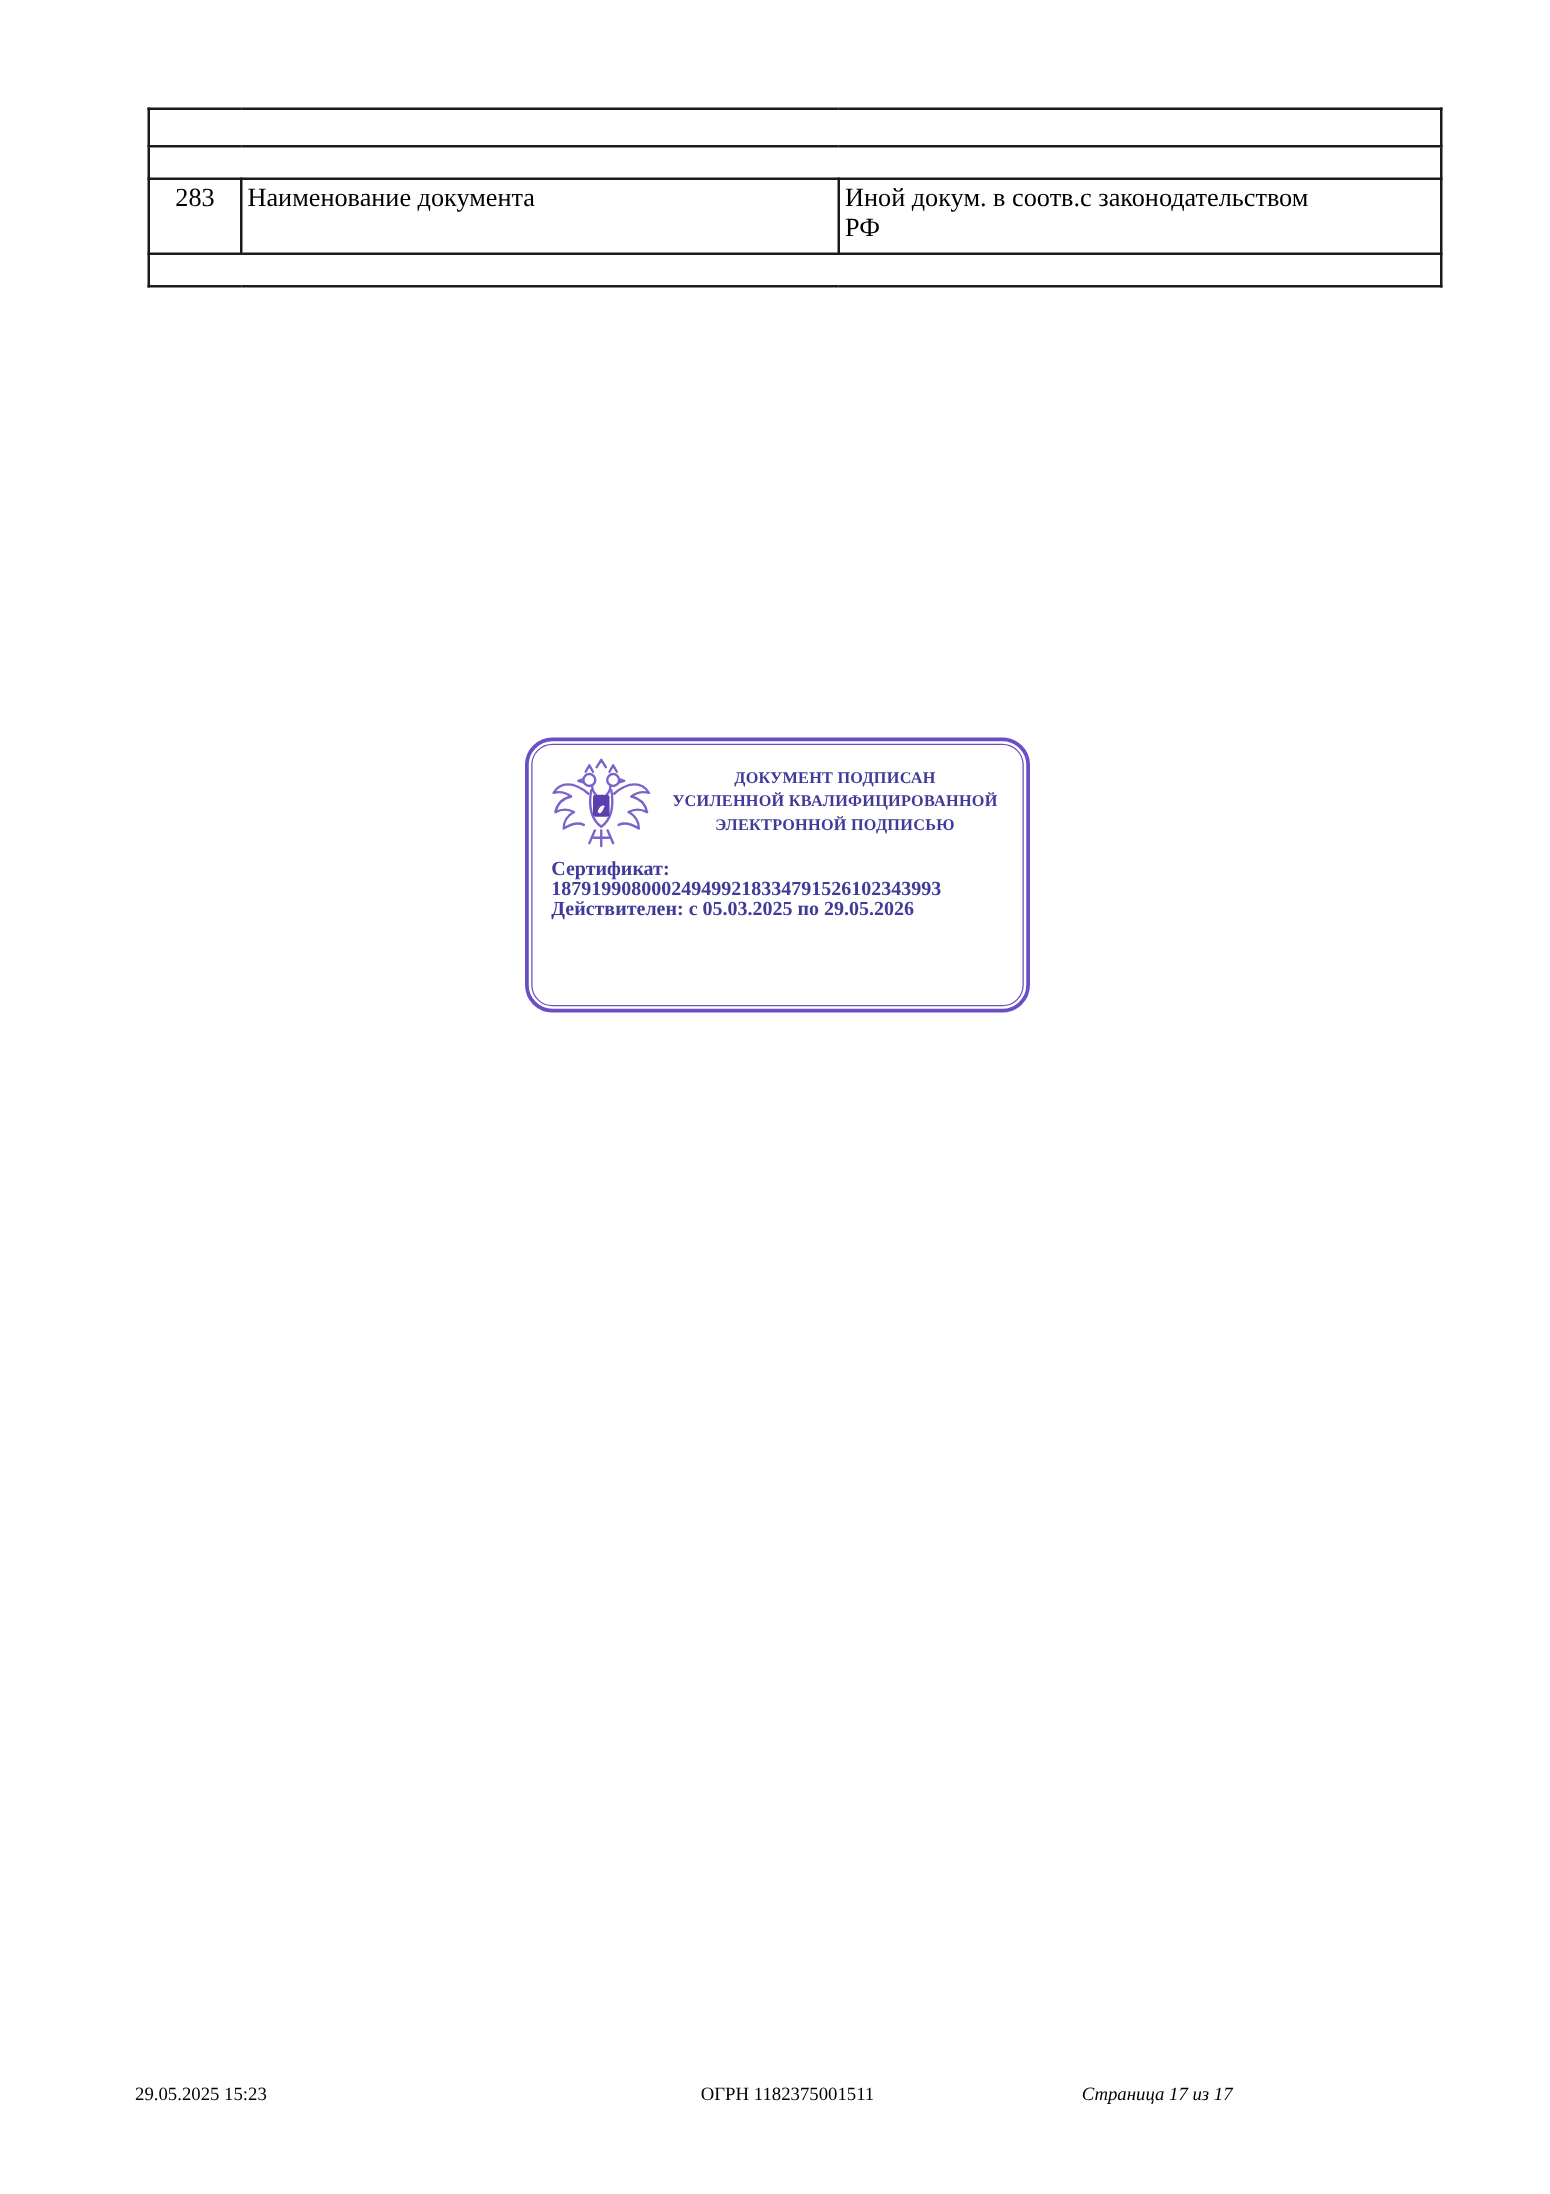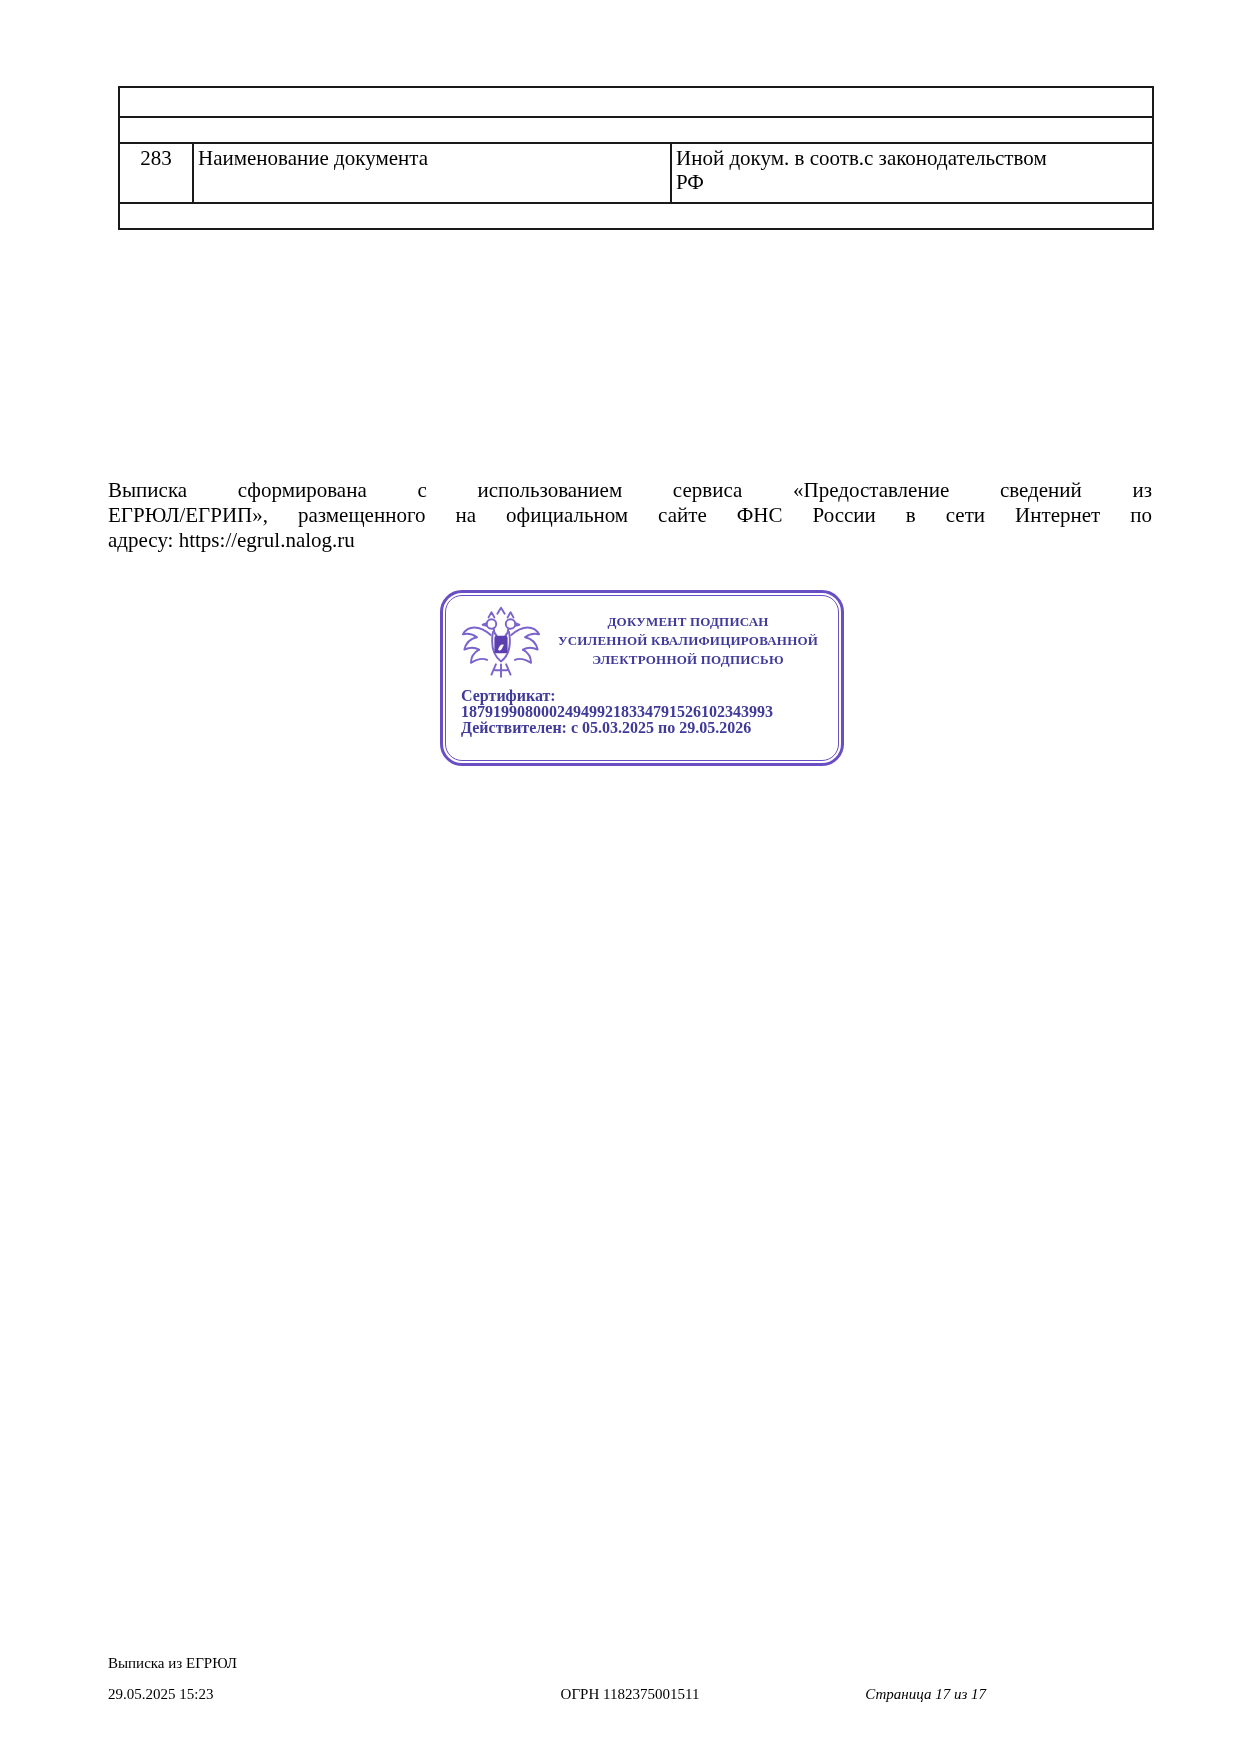--- a/index.html
+++ b/index.html
@@ -38,21 +38,21 @@
   }
   .pline{white-space:nowrap;}
   .pline.just{
     white-space:normal;
     text-align:justify;
     text-align-last:justify;
   }
 
   
   .stamp{
-    position:absolute;left:440px;top:590px;width:404px;height:176px;
+    position:absolute;left:420px;top:590px;width:404px;height:220px;
     border:3px solid var(--stamp-border,#6a4ec4);
     border-radius:22px;
     background:#fff;
     box-sizing:border-box;
   }
   .stamp::before{
     content:"";position:absolute;inset:2px;
     border:1.5px solid var(--stamp-border,#6a4ec4);
     border-radius:17px;
     pointer-events:none;
@@ -109,25 +109,20 @@
       <td class="label">Наименование документа</td>
       <td class="value">Иной докум. в соотв.с законодательством
 РФ</td>
     </tr>
     <tr class="sep">
       <td colspan="3"></td>
     </tr>
   </tbody>
     </table>
 
-  <div class="para">
-    <div class="pline just">Выписка сформирована с использованием сервиса «Предоставление сведений из</div>
-    <div class="pline just">ЕГРЮЛ/ЕГРИП», размещенного на официальном сайте ФНС России в сети Интернет по</div>
-    <div class="pline">адресу: https://egrul.nalog.ru</div>
-  </div>
 
   <div class="stamp">
     <svg class="emblem" viewBox="0 0 120 110">
       <g fill="none" stroke="var(--eagle,#7b63cc)" stroke-width="2.6" stroke-linecap="round" stroke-linejoin="round">
 
         <path d="M46 40 C30 26 15 27 8 39 C16 37 22 39 27 43"></path>
         <path d="M27 43 C18 45 12 51 10 60 C18 56 25 57 30 60"></path>
         <path d="M30 60 C23 64 19 70 19 78 C27 73 35 71 41 74"></path>
 
         <path d="M74 40 C90 26 105 27 112 39 C104 37 98 39 93 43"></path>
@@ -157,21 +152,20 @@
       <div>УСИЛЕННОЙ КВАЛИФИЦИРОВАННОЙ</div>
       <div>ЭЛЕКТРОННОЙ ПОДПИСЬЮ</div>
     </div>
     <div class="stamp-details">
       <div>Сертификат: 187919908000249499218334791526102343993</div>
       <div>Действителен: с 05.03.2025 по 29.05.2026</div>
     </div>
   </div>
 
   <div class="footer">
-    <div class="f1">Выписка из ЕГРЮЛ</div>
     <div class="f2">
       <span>29.05.2025 15:23</span>
       <span class="mid">ОГРН 1182375001511</span>
       <span class="rgt">Страница 17 из 17</span>
     </div>
   </div>
 
 </div>
 
 </body></html>

